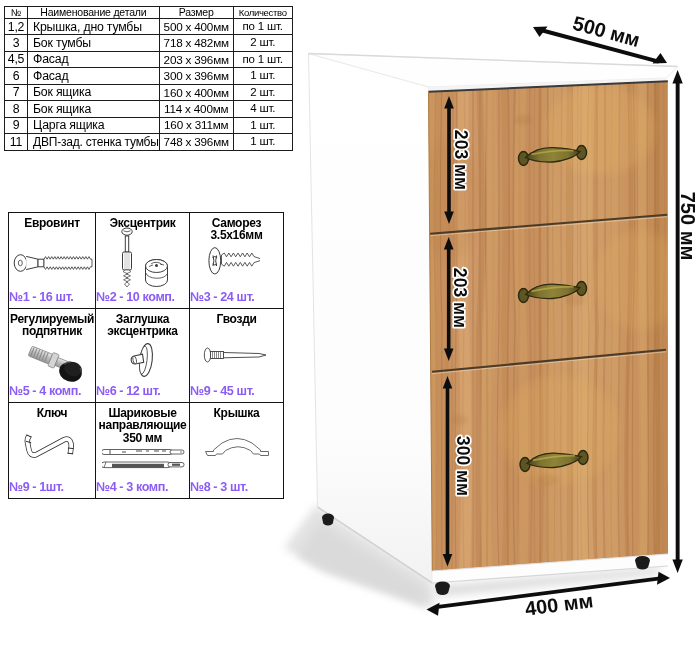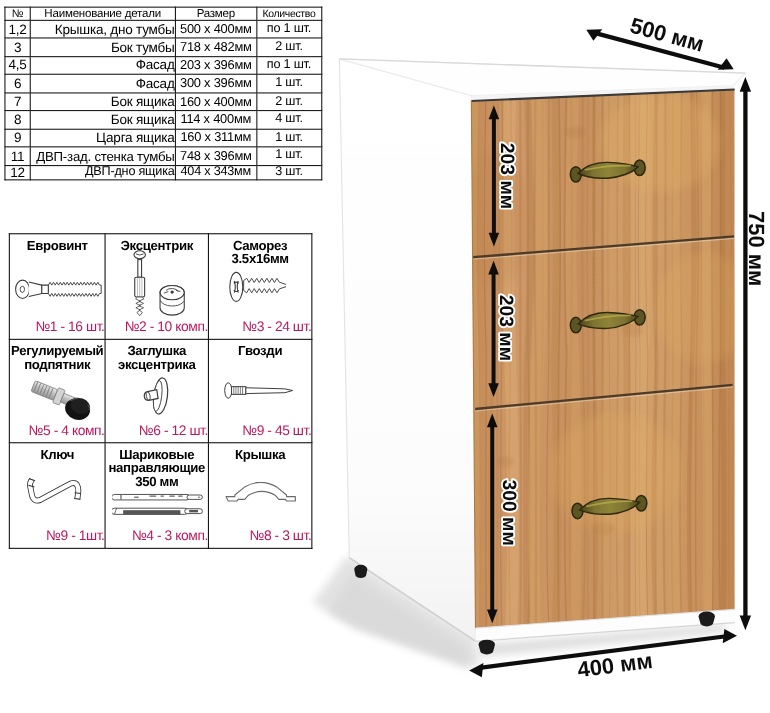--- a/index.html
+++ b/index.html
@@ -2,30 +2,30 @@
 <html><head>
 <meta charset="utf-8">
 <style>
 html,body{margin:0;padding:0;}
 body{width:700px;height:648px;background:#ffffff;position:relative;overflow:hidden;
      font-family:"Liberation Sans", sans-serif;}
 
 #parts{position:absolute;left:4px;top:6px;border-collapse:collapse;table-layout:fixed;}
 #parts td{border:1.4px solid #1c1c1c;font-size:12.3px;color:#000;text-align:center;
           padding:0;white-space:nowrap;overflow:hidden;line-height:1;letter-spacing:-0.2px;}
-#parts td.nm{text-align:right;padding-left:5px;}
+#parts td.nm{text-align:left;padding-left:5px;}
 #parts td:nth-child(3){font-size:11.7px;}
 #parts td:nth-child(4){font-size:11.5px;}
 
 #hw{position:absolute;left:8px;top:212px;border-collapse:collapse;table-layout:fixed;}
 #hw td{border:1.9px solid #141414;padding:0;position:relative;vertical-align:top;}
 #hw .tt{font-weight:bold;font-size:12px;line-height:12.3px;text-align:center;
         color:#000;margin-top:4px;letter-spacing:-0.3px;}
-#hw .ct{position:absolute;bottom:4px;left:0;right:0;text-align:right;
-        font-weight:normal;font-size:12.6px;color:#be185d;letter-spacing:-0.4px;}
+#hw .ct{position:absolute;bottom:4px;left:0;right:0;text-align:left;
+        font-weight:bold;font-size:12.6px;color:#8b5cf6;letter-spacing:-0.4px;}
 #hw svg{position:absolute;}
 </style>
 </head>
 <body>
 
 <table id="parts">
 <colgroup>
       <col style="width:23px">
       <col style="width:126px">
       <col style="width:74px">
@@ -78,26 +78,20 @@
         <td>9</td>
         <td class="nm">Царга ящика</td>
         <td>160 х 311мм</td>
         <td>1 шт.</td>
       </tr>
 <tr style="height:16.45px">
         <td>11</td>
         <td class="nm" style="font-size:12px">ДВП-зад. стенка тумбы</td>
         <td>748 х 396мм</td>
         <td>1 шт.</td>
-      </tr>
-<tr style="height:12px">
-        <td>12</td>
-        <td class="nm" style="font-size:11.5px">ДВП-дно ящика</td>
-        <td style="font-size:11.5px">404 х 343мм</td>
-        <td style="font-size:11.5px">3 шт.</td>
       </tr>
 </tbody>
   </table>
 
 <table id="hw">
 <colgroup>
       <col style="width:87px">
       <col style="width:94px">
       <col style="width:94px">
     </colgroup>

